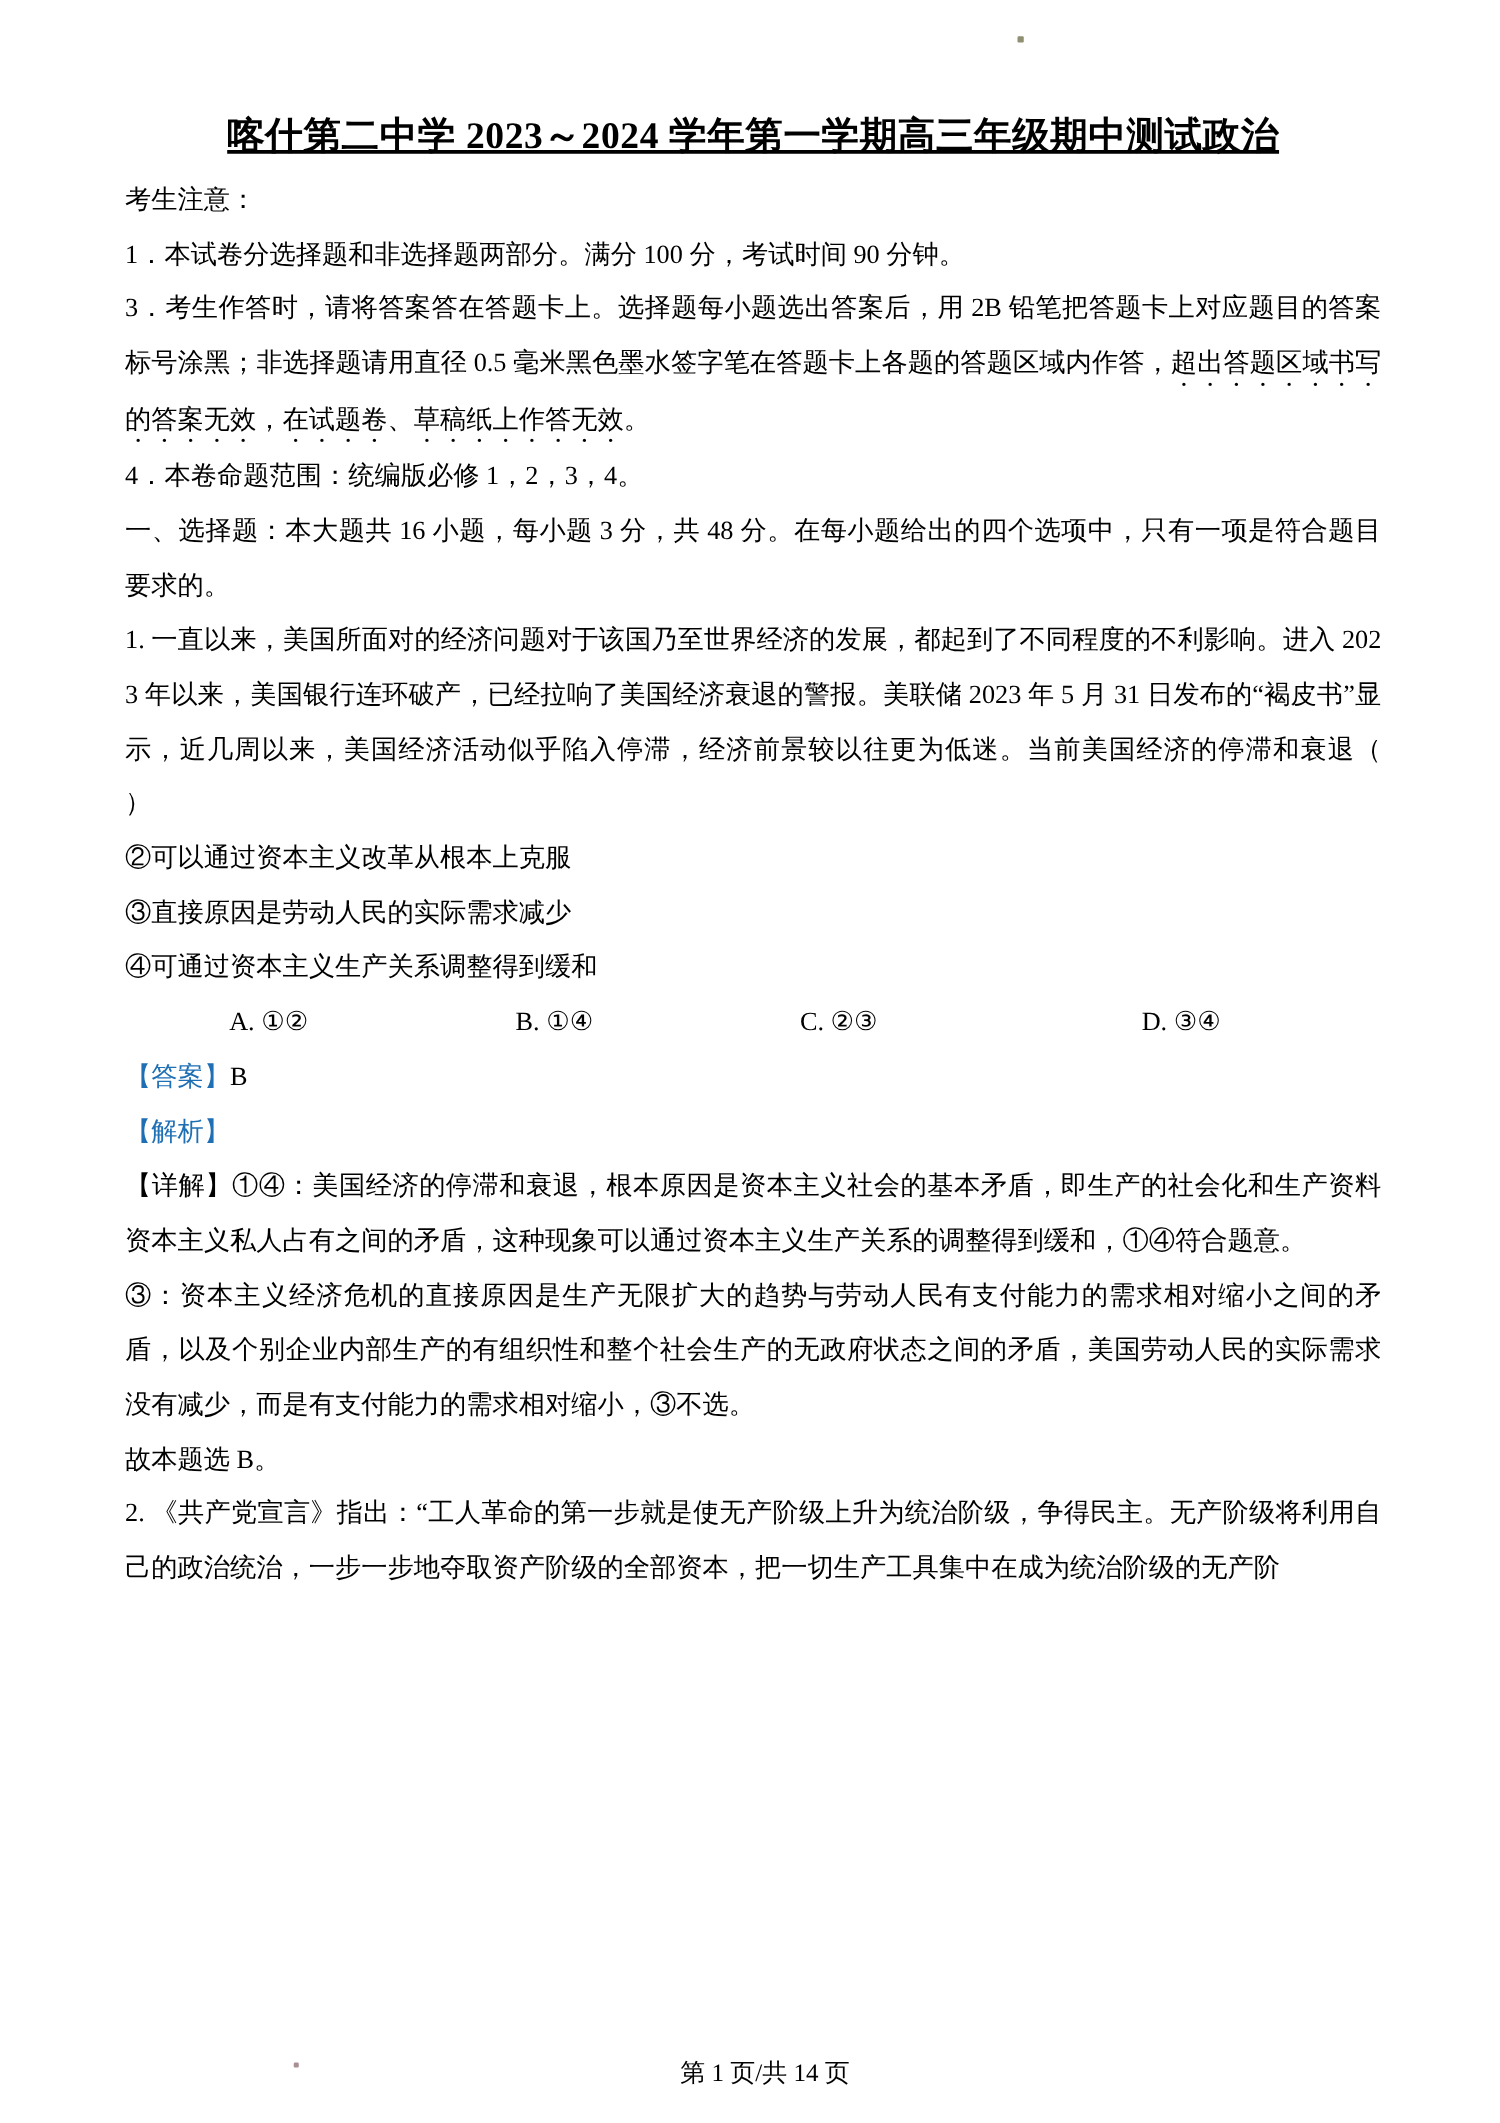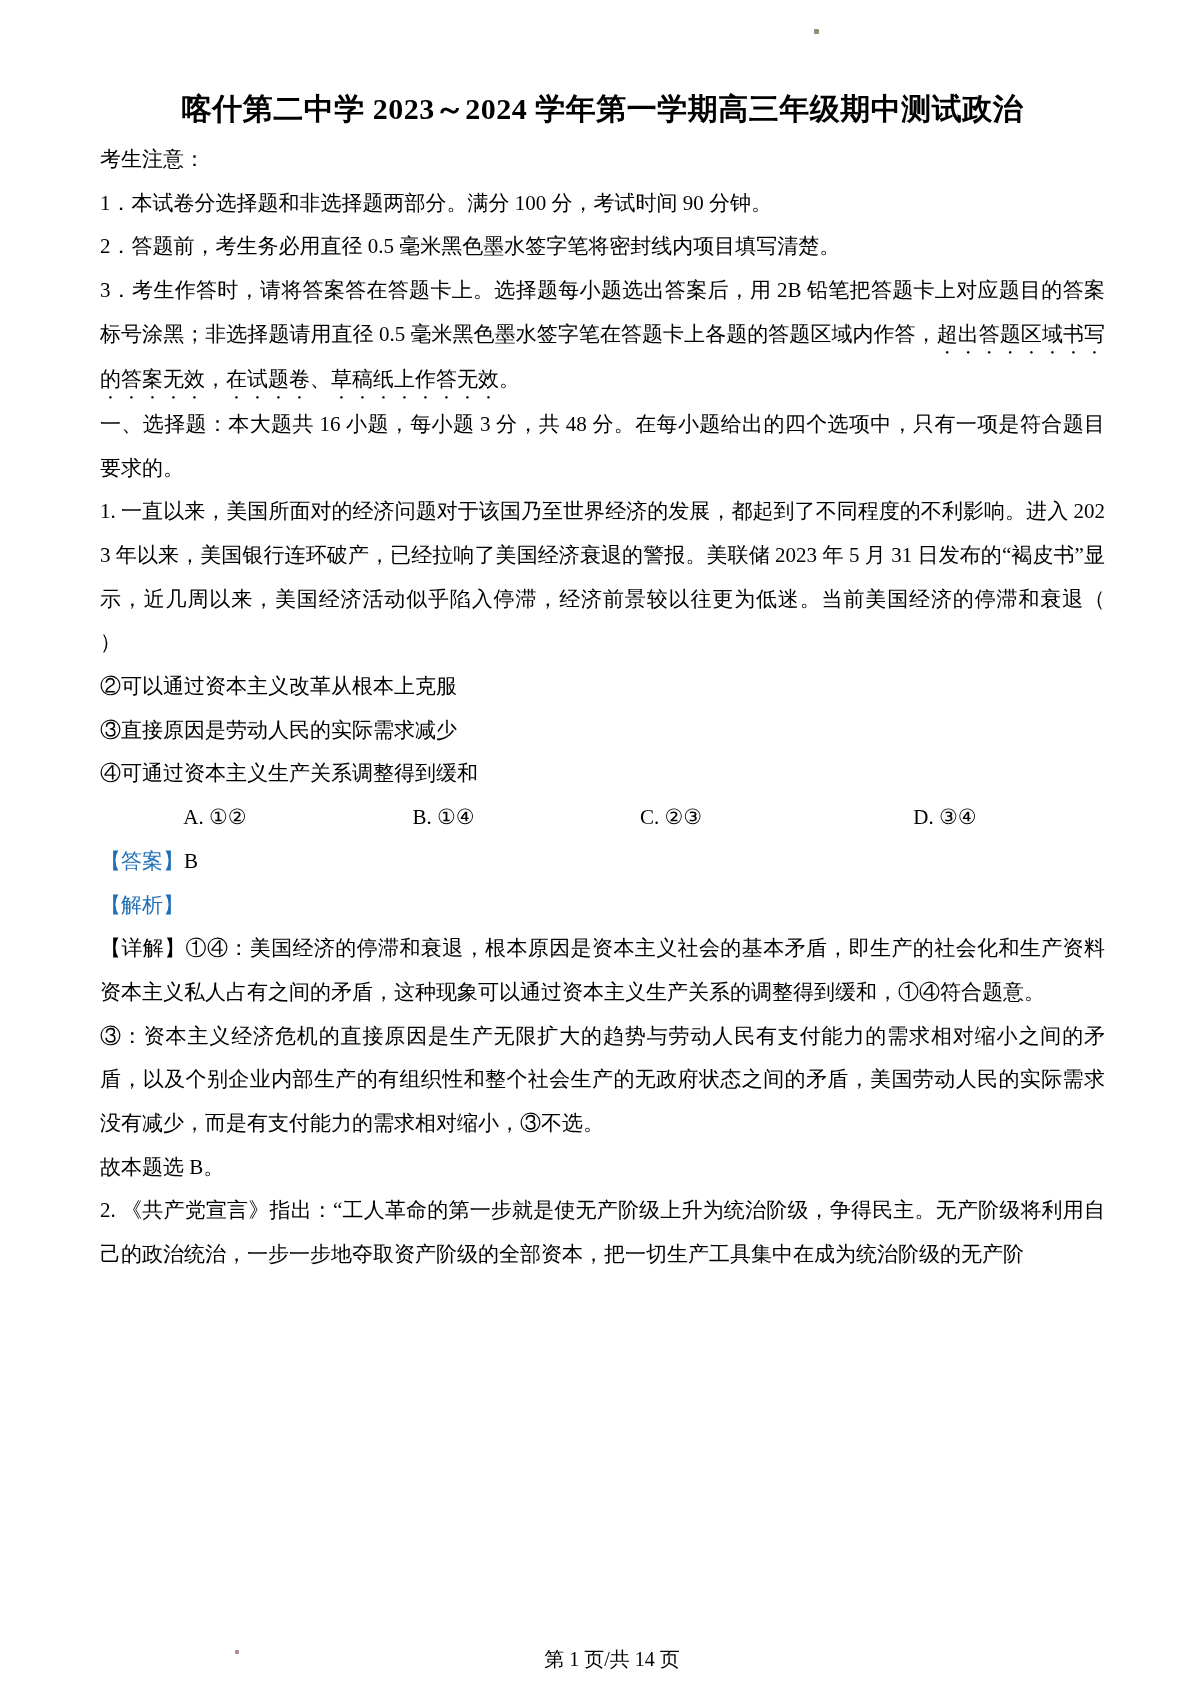--- a/index.html
+++ b/index.html
@@ -22,20 +22,21 @@
     top: 85px;
     width: 1005px;
   }
   .title {
     margin: 0 0 5px 0;
     font-size: 30px;
     font-weight: bold;
     line-height: 48px;
     text-align: center;
     letter-spacing: 0.5px;
+    text-decoration: underline;
   }
   .para {
     margin: 0;
     font-size: 21px;
     line-height: 43.7px;
     text-align: justify;
     text-justify: inter-ideograph;
     word-break: break-all;
   }
   .bold { font-weight: normal; }
@@ -84,22 +85,22 @@
 
   <span class="speck speck-top"></span>
   <span class="speck speck-bottom"></span>
 
   <div class="content">
 
     <h1 class="title">喀什第二中学 2023～2024 学年第一学期高三年级期中测试政治</h1>
 
     <p class="para bold">考生注意：</p>
     <p class="para bold">1．本试卷分选择题和非选择题两部分。满分 100 分，考试时间 90 分钟。</p>
-    <p class="para bold">2．答题前，考生务必用直径 0.5 毫米黑色墨水签字笔将密封线内项目填写清楚。</p>
     <p class="para bold"><span>3．考生作答时，请将答案答在答题卡上。选择题每小题选出答案后，用 2B 铅笔把答题卡上对应题目的答案标号涂黑；非选择题请用直径 0.5 毫米黑色墨水签字笔在答题卡上各题的答题区域内作答，</span><span class="emph">超出答题区域书写的答案无效，在试题卷、草稿纸上作答无效。</span></p>
+    <p class="para bold">4．本卷命题范围：统编版必修 1，2，3，4。</p>
 
     <p class="para bold">一、选择题：本大题共 16 小题，每小题 3 分，共 48 分。在每小题给出的四个选项中，只有一项是符合题目要求的。</p>
 
     <p class="para">1. 一直以来，美国所面对的经济问题对于该国乃至世界经济的发展，都起到了不同程度的不利影响。进入 2023 年以来，美国银行连环破产，已经拉响了美国经济衰退的警报。美联储 2023 年 5 月 31 日发布的“褐皮书”显示，近几周以来，美国经济活动似乎陷入停滞，经济前景较以往更为低迷。当前美国经济的停滞和衰退（　　）</p>
 
     <p class="para">②可以通过资本主义改革从根本上克服</p>
     <p class="para">③直接原因是劳动人民的实际需求减少</p>
     <p class="para">④可通过资本主义生产关系调整得到缓和</p>
 
     <div class="options-row">

